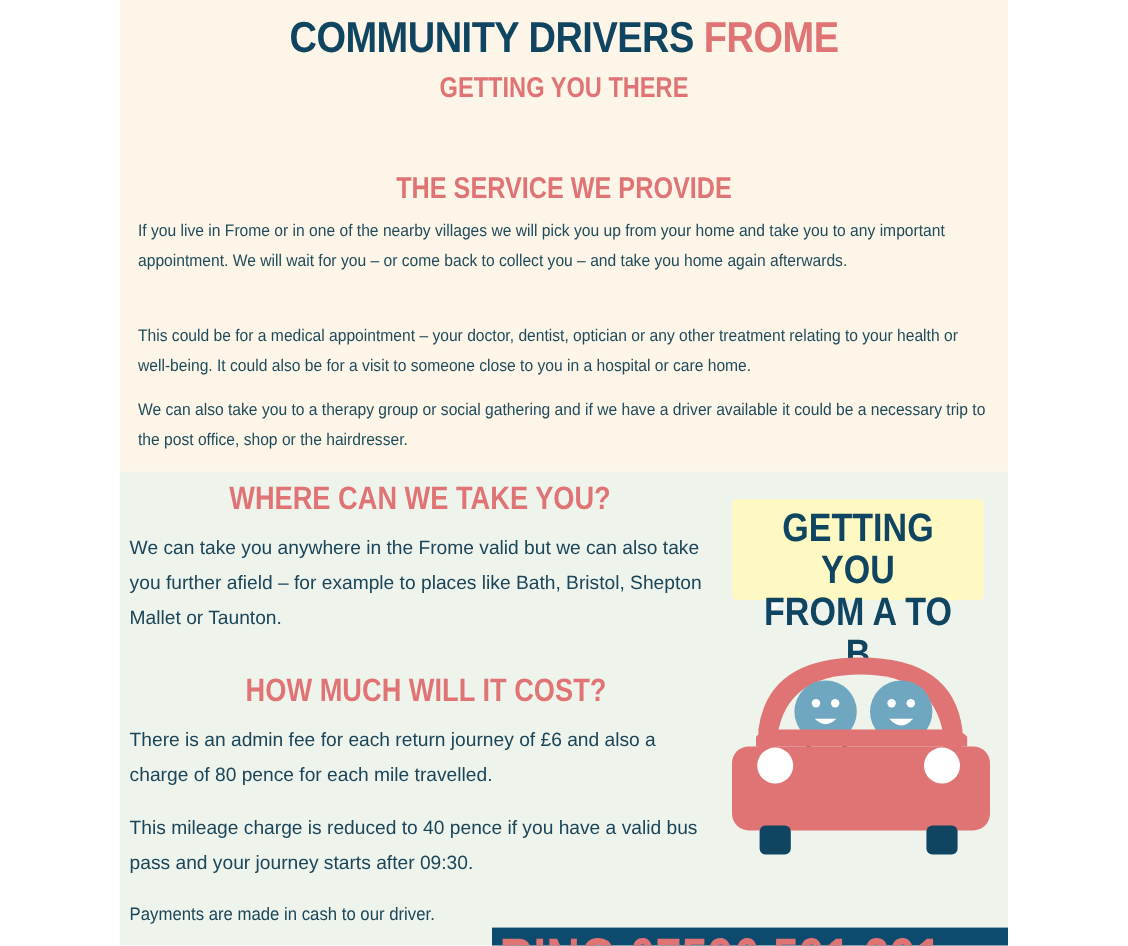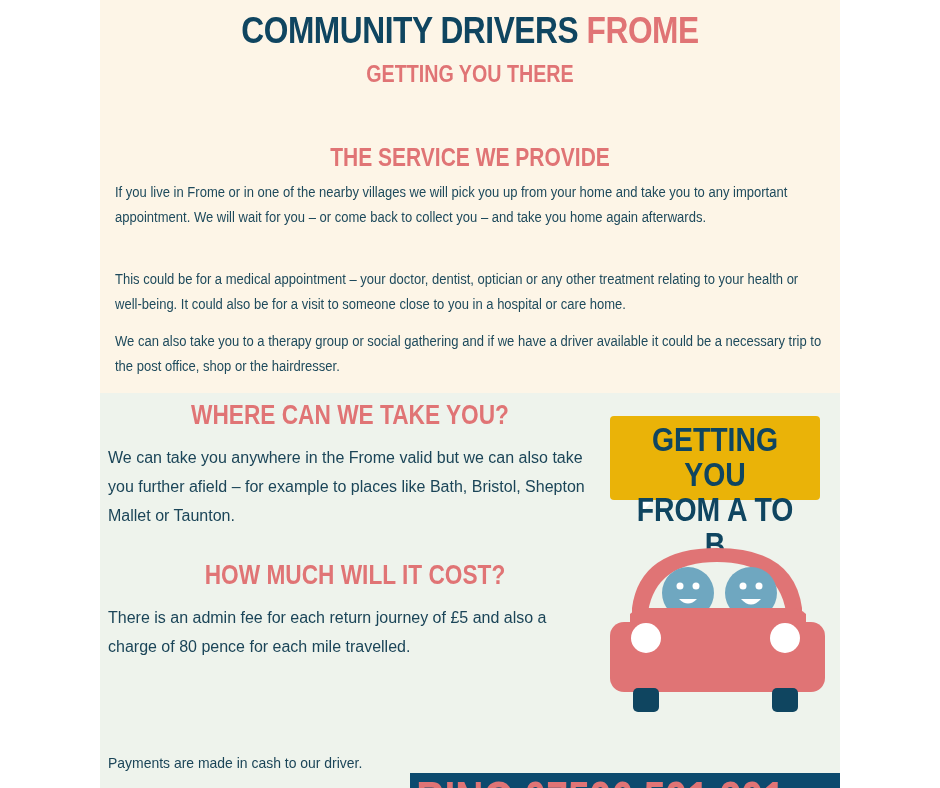--- a/index.html
+++ b/index.html
@@ -35,21 +35,21 @@
   .where-h { top: 400px; left: 40px; width: 420px; font-size: 27px; }
   .cost-h { top: 560px; left: 40px; width: 430px; font-size: 27px; }
   .para2 {
     position: absolute; left: 8px; width: 480px; color: #1b4558; font-size: 16px; line-height: 29px;
   }
   .w1 { top: 443px; }
   .c1 { top: 603px; }
   .c2 { top: 676px; }
   .c3 { top: 748px; font-size: 15px; width: 320px; transform-origin: left top; transform: scaleX(0.93); }
   .bubble {
-    position: absolute; left: 510px; top: 416px; width: 210px; height: 84px; background: #eab308;
+    position: absolute; left: 510px; top: 416px; width: 210px; height: 84px; background: #fef9c3;
     border-radius: 4px;
   }
   .bubble-tail {
     position: absolute; left: 535px; top: 495px; width: 0; height: 0;
     border-left: 8px solid transparent; border-right: 10px solid transparent;
     border-top: 22px solid #ffffff; transform: skewX(-25deg);
   }
   .bubble-text {
     position: absolute; left: 0; top: 6px; width: 210px; text-align: center;
     font-weight: bold; font-size: 33px; line-height: 35px; color: #0f4560; transform: scaleX(0.86);
@@ -80,21 +80,22 @@
     <div class="para p2">This could be for a medical appointment –  your doctor, dentist, optician or any other treatment relating to your health or well-being. It could also be for a visit to someone close to you in a hospital or care home.</div>
     <div class="para p3">We can also take you to a therapy group or social gathering and if we have a driver available it could be a necessary trip to the post office, shop or the hairdresser.</div>
   </div>
 
   <div class="bottom"></div>
 
   <div class="h2 where-h">WHERE CAN WE TAKE YOU?</div>
   <div class="para2 w1">We can take you anywhere in the Frome valid but we can also take you further afield – for example to places like Bath, Bristol, Shepton Mallet or Taunton.</div>
 
   <div class="h2 cost-h">HOW MUCH WILL IT COST?</div>
-  <div class="para2 c1">There is an admin fee for each return journey of £5 and also a charge of 80 pence for each mile travelled.</div>
+  <div class="para2 c1">There is an admin fee for each return journey of £6 and also a charge of 80 pence for each mile travelled.</div>
+  <div class="para2 c2">This mileage charge is reduced to 40 pence if you have a valid bus pass and your journey starts after 09:30.</div>
   <div class="para2 c3">Payments are made in cash to our driver.</div>
 
   <div class="bubble-tail"></div>
   <div class="bubble">
     <div class="bubble-text">
       <div>GETTING YOU</div>
       <div>FROM A TO B</div>
     </div>
   </div>
 

